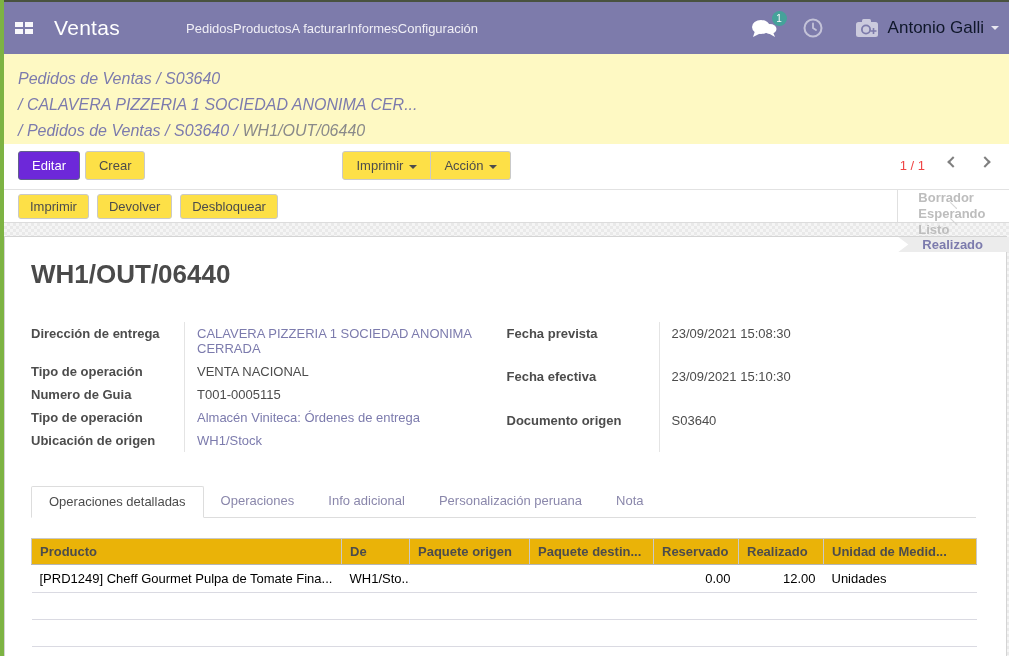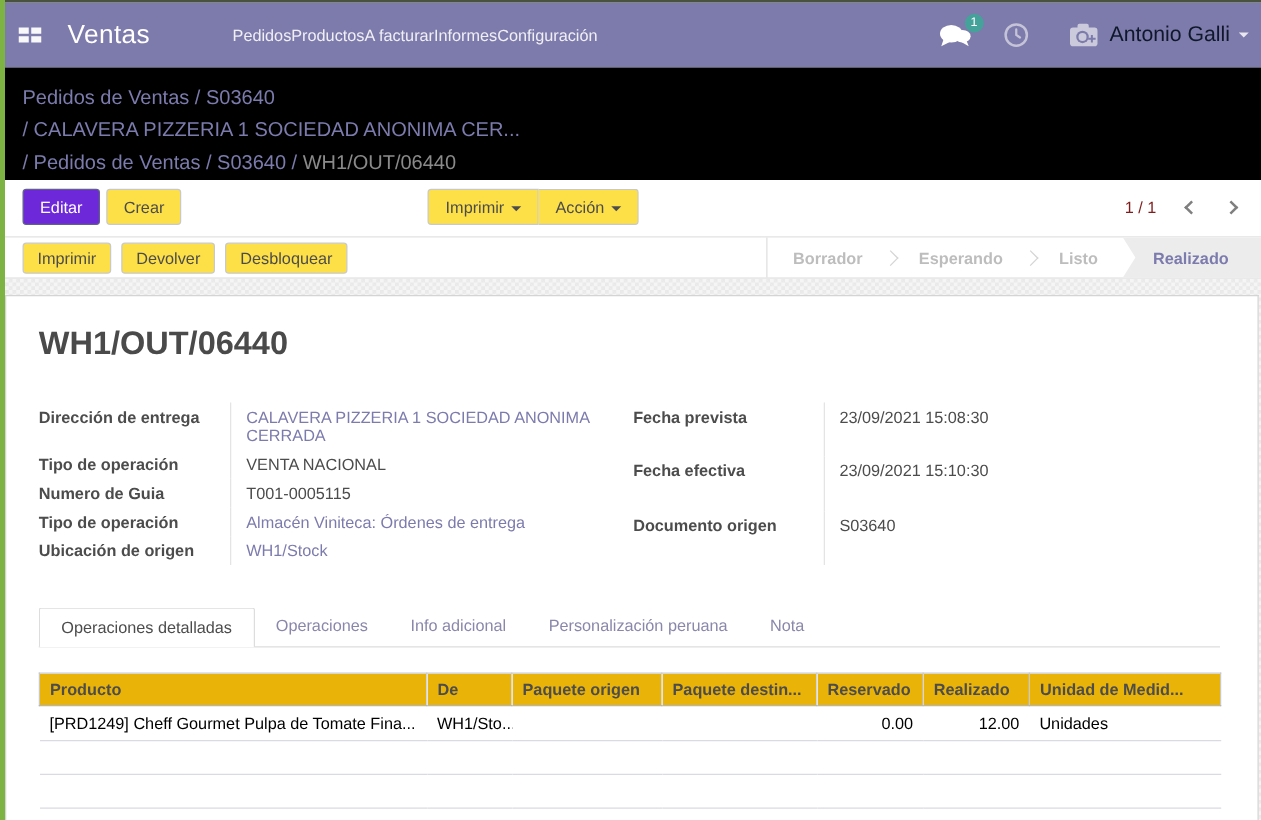--- a/index.html
+++ b/index.html
@@ -20,45 +20,45 @@
   .topmenu .item { cursor:pointer; color:#f0eff6; white-space:nowrap; }
   .top-right { margin-left:auto; display:flex; align-items:center; margin-right:10px; }
   .msg-wrap { position:relative; margin-right:26px; cursor:pointer; }
   .badge { position:absolute; top:-7px; right:-10px; min-width:15px; height:15px; border-radius:50%; background:#45a29a; color:#fff; font-size:10px; line-height:15px; text-align:center; }
   .clock-wrap { margin-right:32px; cursor:pointer; opacity:.75; }
   .avatar-wrap { margin-right:8px; cursor:pointer; opacity:.85; }
   .user-name { font-size:17px; color:#0f172a; cursor:pointer; }
   .caret-down { display:inline-block; width:0; height:0; border-left:4px solid transparent; border-right:4px solid transparent; border-top:4px solid #e8e7f0; margin-left:7px; vertical-align:middle; }
 
   
-  .breadcrumb-block { padding:12px 14px 0 14px; background:#000000; }
+  .breadcrumb-block { padding:12px 14px 0 14px; background:#fef9c3;font-style:italic; }
   .crumb-line { font-size:16px; line-height:26px; color:#7c7bad; white-space:nowrap; }
   .crumb-line .link { color:#7c7bad; cursor:pointer; }
   .crumb-current { color:#8a8a8a; }
 
   
   .cp-buttons { display:flex; align-items:center; padding:7px 14px 9px 14px; background:#fff; }
   .btn { display:inline-block; border:1px solid #c9c9c9; background:#fde047; color:#4c4c4c; font-size:13px; padding:6px 13px; border-radius:3px; cursor:pointer; font-family:inherit; }
   .btn-primary { background:#6d28d9; border-color:#61608c; color:#fff; }
   .btn + .btn { margin-left:5px; }
   .btn-group { display:inline-flex; margin-left:197px; }
   .btn-group .btn { border-radius:0; margin-left:0; border-left-width:0; }
   .btn-group .btn:first-child { border-radius:3px 0 0 3px; border-left-width:1px; }
   .btn-group .btn:last-child { border-radius:0 3px 3px 0; }
   .btn .caret-dark { display:inline-block; width:0; height:0; border-left:4px solid transparent; border-right:4px solid transparent; border-top:4px solid #4c4c4c; margin-left:6px; vertical-align:middle; }
-  .pager { margin-left:auto; display:flex; align-items:center; color:#7f1d1d; font-size:13px; }
+  .pager { margin-left:auto; display:flex; align-items:flex-start; color:#ef4444; font-size:13px; }
   .pager-chevron { display:inline-block; width:8px; height:8px; border-top:2px solid #7f7f7f; border-right:2px solid #7f7f7f; cursor:pointer; }
   .chevron-left { transform:rotate(-135deg); margin:0 10px 0 24px; }
   .chevron-right { transform:rotate(45deg); margin-left:14px; margin-right:6px; }
 
   
   .statusbar { display:flex; align-items:stretch; height:34px; border-top:1px solid #e2e2e2; border-bottom:1px solid #dcdcdc; background:#fff; }
   .sb-buttons { display:flex; align-items:center; padding-left:14px; gap:8px; }
   .sb-buttons .btn { padding:4px 11px; margin-left:0; }
-  .steps { margin-left:auto; display:flex; align-items:stretch; border-left:1px solid #e0e0e0; }
+  .steps { margin-left:auto; display:flex; align-items:stretch; border-left:1px solid #e0e0e0;flex-direction:column; }
   .step { display:flex; align-items:center; padding:0 20px; font-size:13px; font-weight:bold; color:#bdbdbd; cursor:pointer; white-space:nowrap; }
   .step.active { color:#7c7bad; background:#ececec; padding-left:24px; padding-right:26px; clip-path:polygon(0 0, 100% 0, 100% 100%, 0 100%, 10px 50%); }
   .step-sep { align-self:center; width:9px; height:9px; border-top:1px solid #d4d4d4; border-right:1px solid #d4d4d4; transform:rotate(45deg); margin:0 -2px; }
 
   
   .sheet-bg { background-color:#f5f5f5; background-image:linear-gradient(45deg,#e9e9e9 25%,transparent 25%,transparent 75%,#e9e9e9 75%),linear-gradient(45deg,#e9e9e9 25%,transparent 25%,transparent 75%,#e9e9e9 75%); background-size:6px 6px; background-position:0 0,3px 3px; padding-top:13px; height:433px; }
   .sheet { background:#fff; border:1px solid #d4d4d4; border-bottom:none; margin-right:2px; height:100%; padding:22px 30px 0 26px; overflow:hidden; }
   .sheet-title { font-size:26px; font-weight:bold; color:#4a4a4a; margin-bottom:32px; }
 
   .field-groups { display:flex; }

